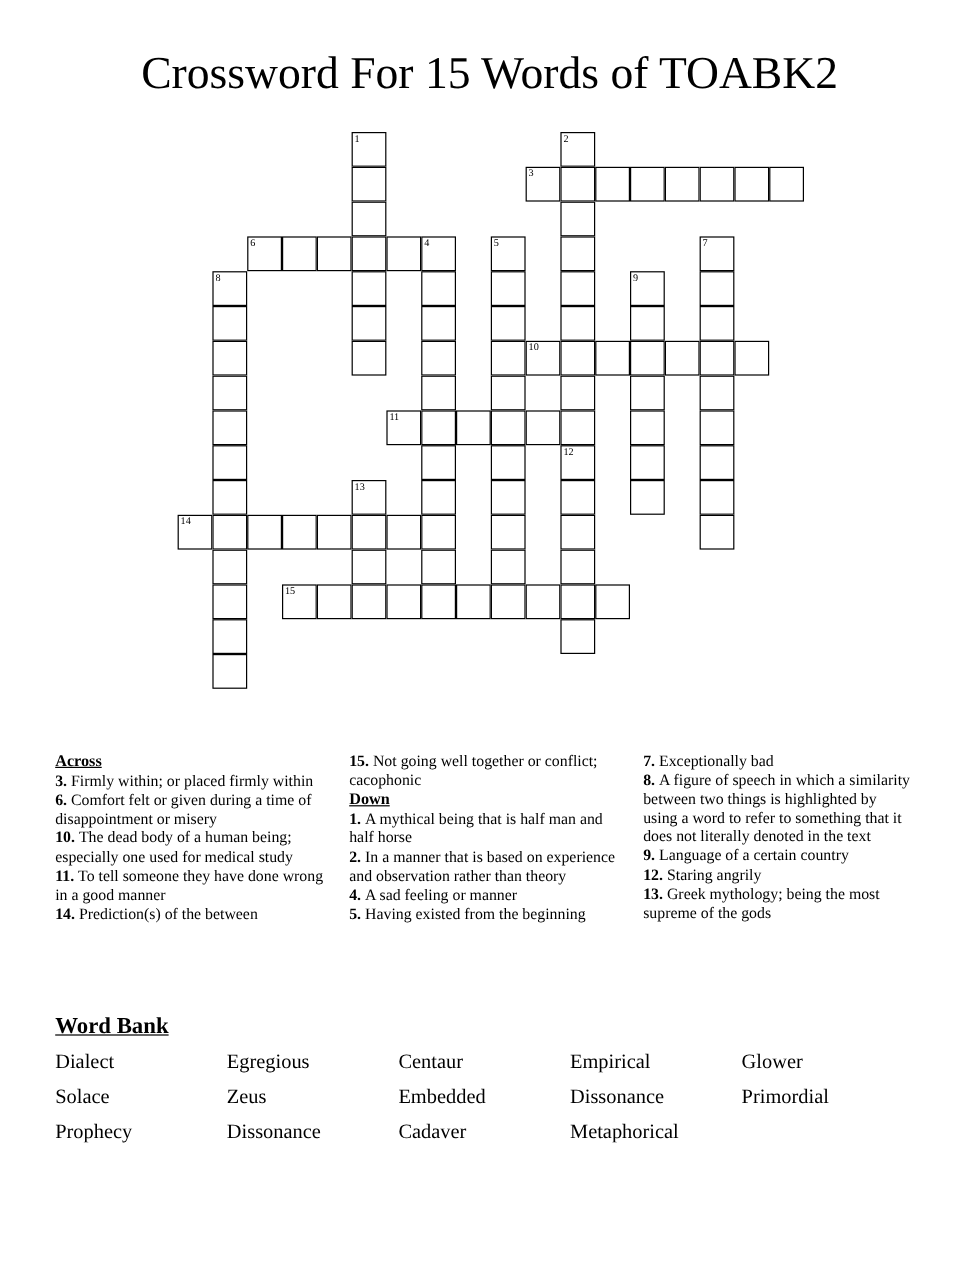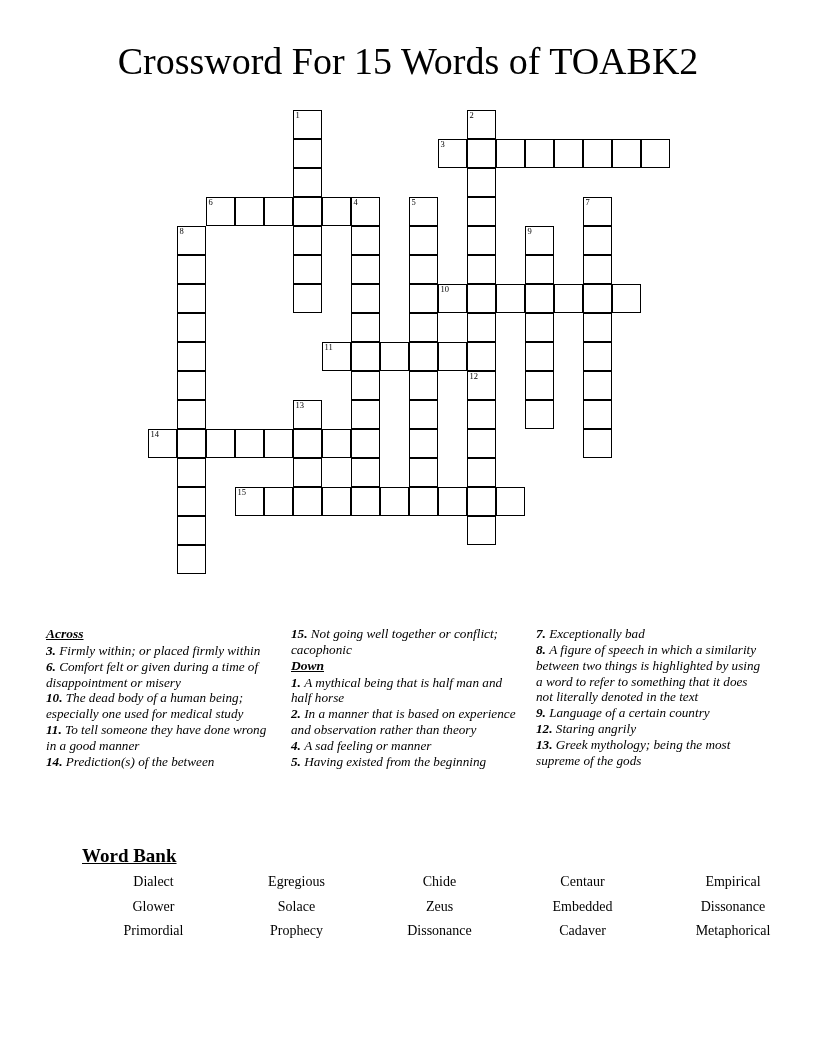--- a/index.html
+++ b/index.html
@@ -69,21 +69,20 @@
     display: flex;
     gap: 0px;
     align-items: flex-start;
   }
   .clue-col {
     width: 242px;
     box-sizing: border-box;
     padding-right: 10px;
     font-size: 13.2px;
     line-height: 1.2;
-    font-style: italic;
   }
   .clue-col.col2 { padding-left: 3px; }
   .clue-col.col3 { padding-left: 6px; }
 
   .section-head {
     font-weight: bold;
     text-decoration: underline;
     font-size: 13.5px;
     line-height: 1.25;
     margin: 0 0 0px 0;
@@ -97,40 +96,38 @@
   .clue .n {
     font-weight: bold;
   }
 
   
   #word-bank {
     position: absolute;
     left: 46px;
     top: 845px;
     width: 730px;
-    margin-left: 36px;
   }
   #word-bank-title {
     font-size: 19px;
     font-weight: bold;
     text-decoration: underline;
     margin: 0 0 5px 0;
     line-height: 1.15;
   }
   #word-bank-grid {
     display: grid;
     grid-template-columns: 143px 143px 143px 143px 158px;
     row-gap: 4px;
     column-gap: 0px;
   }
   .word {
-    font-size: 14px;
+    font-size: 17px;
     line-height: 1.48;
     white-space: nowrap;
-    text-align: center;
   }
 </style>
 </head>
 <body>
 
 <h1 id="puzzle-title">Crossword For 15 Words of TOABK2</h1>
 
 <div id="grid-wrap">
   <div id="grid">
       <div class="cell" style="left: 293px; top: 10px;">
@@ -295,21 +292,20 @@
       <p class="clue"><span class="n">12. </span><span>Staring angrily</span></p>
       <p class="clue"><span class="n">13. </span><span>Greek mythology; being the most supreme of the gods</span></p>
     </div>
 </div>
 
 <div id="word-bank">
   <div id="word-bank-title">Word Bank</div>
   <div id="word-bank-grid">
       <div class="word">Dialect</div>
       <div class="word">Egregious</div>
-      <div class="word">Chide</div>
       <div class="word">Centaur</div>
       <div class="word">Empirical</div>
       <div class="word">Glower</div>
       <div class="word">Solace</div>
       <div class="word">Zeus</div>
       <div class="word">Embedded</div>
       <div class="word">Dissonance</div>
       <div class="word">Primordial</div>
       <div class="word">Prophecy</div>
       <div class="word">Dissonance</div>

